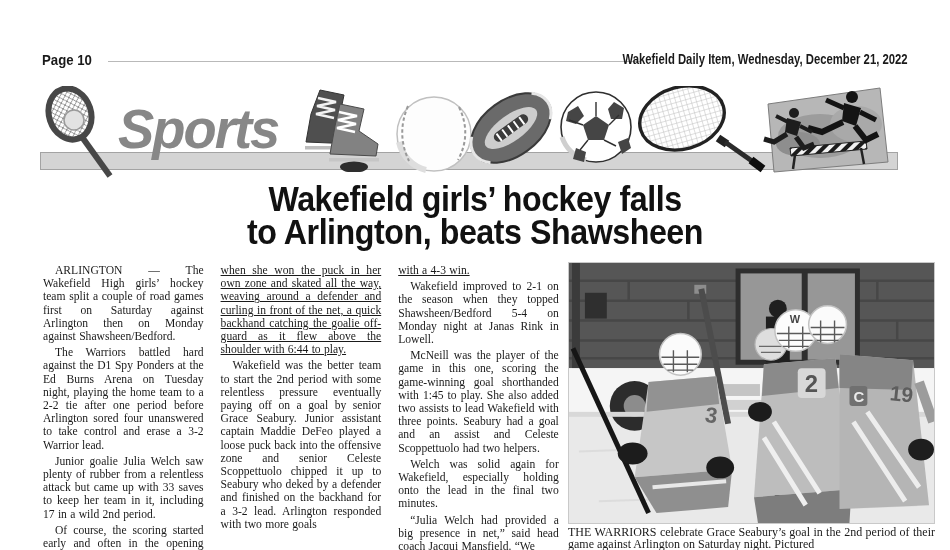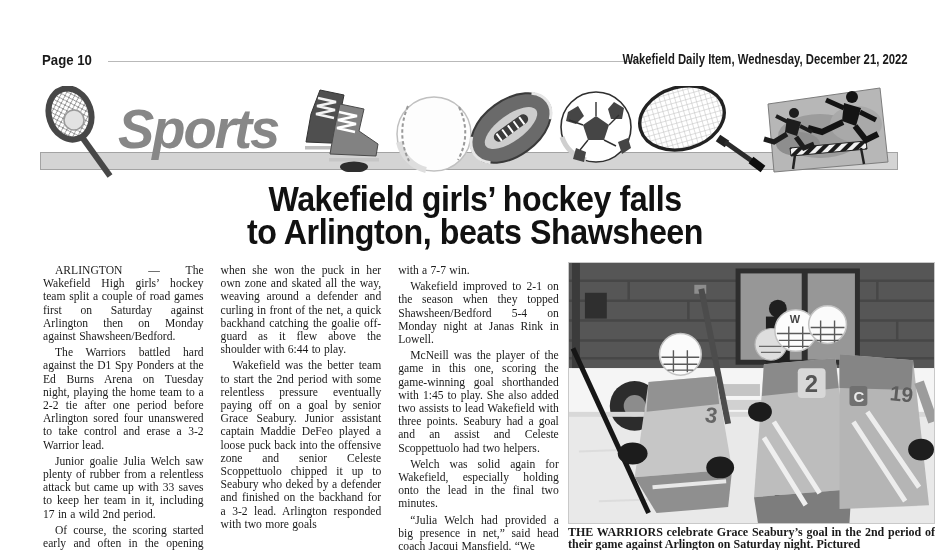--- a/index.html
+++ b/index.html
@@ -44,30 +44,30 @@
   
   .cols{
     position:absolute;left:40px;top:261px;width:522px;height:289px;
     overflow:hidden;display:flex;gap:11px;
   }
   .col{width:166.6px;flex:0 0 auto;}
   .col p{
     margin:3px;font-size:11.6px;line-height:13.2px;text-align:justify;
     text-indent:12px;word-spacing:.4px;
   }
-  .col p.cont{text-indent:0;}
+  .col p.cont{text-indent:0;text-decoration:underline;}
   
   .photo{
     position:absolute;left:568px;top:262px;width:367px;height:262px;
     border:1px solid #c9c9c9;box-sizing:border-box;background:#e9e9e9;
   }
   .photo svg{display:block;width:100%;height:100%;}
   .caption{
     position:absolute;left:568px;top:527px;width:367px;height:23px;overflow:hidden;
-    font-weight:700;font-size:12px;line-height:11.8px;text-align:justify;
+    font-weight:400;font-size:12px;line-height:11.8px;text-align:justify;
   }
 </style>
 </head>
 <body>
 
 <div class="page-num">Page 10</div>
 <div class="header-rule"></div>
 <div class="masthead">Wakefield Daily Item, Wednesday,  December 21, 2022</div>
 
 <div class="banner-bar"></div>
@@ -178,21 +178,21 @@
     <p>ARLINGTON — The Wakefield High girls’ hockey team split a couple of road games first on Saturday against Arlington then on Monday against Shawsheen/Bedford.</p>
     <p>The Warriors battled hard against the D1 Spy Ponders at the Ed Burns Arena on Tuesday night, playing the home team to a 2-2 tie after one period before Arlington sored four unanswered to take control and erase a 3-2 Warrior lead.</p>
     <p>Junior goalie Julia Welch saw plenty of rubber from a relentless attack but came up with 33 saves to keep her team in it, including 17 in a wild 2nd period.</p>
     <p>Of course, the scoring started early and often in the opening period with Arlington striking first, but then junior Emily McNeill</p>
   </div>
   <div class="col">
     <p class="cont">when she won the puck in her own zone and skated all the way, weaving around a defender and curling in front of the net, a quick backhand catching the goalie off-guard as it flew above the shoulder with 6:44 to play.</p>
     <p>Wakefield was the better team to start the 2nd period with some relentless pressure eventually paying off on a goal by senior Grace Seabury. Junior assistant captain Maddie DeFeo played a loose puck back into the offensive zone and senior Celeste Scoppettuolo chipped it up to Seabury who deked by a defender and finished on the backhand for a 3-2 lead. Arlington responded with two more goals</p>
   </div>
   <div class="col">
-    <p class="cont">with a 7-7 win.</p>
+    <p class="cont">with a 4-3 win.</p>
     <p>Wakefield improved to 2-1 on the season when they topped Shawsheen/Bedford 5-4 on Monday night at Janas Rink in Lowell.</p>
     <p>McNeill was the player of the game in this one, scoring the game-winning goal shorthanded with 1:45 to play. She also added two assists to lead Wakefield with three points. Seabury had a goal and an assist and Celeste Scoppettuolo had two helpers.</p>
     <p>Welch was solid again for Wakefield, especially holding onto the lead in the final two minutes.</p>
     <p>“Julia Welch had provided a big presence in net,” said head coach Jacqui Mansfield. “We</p>
   </div>
 </div>
 
 <div class="photo">
 <svg viewBox="0 0 367 262" preserveAspectRatio="none">
   <rect width="367" height="262" fill="#e9e9e9"></rect>

